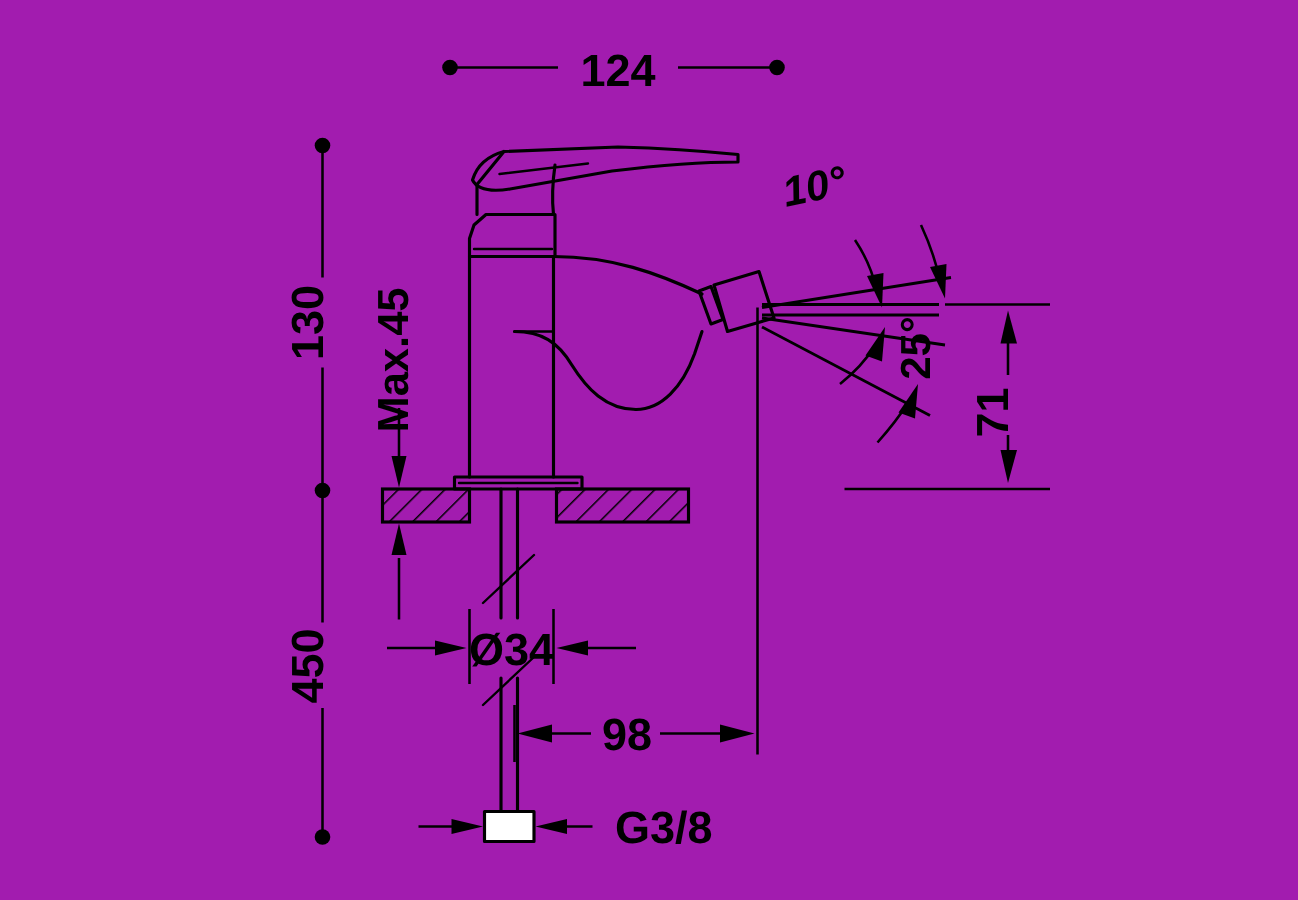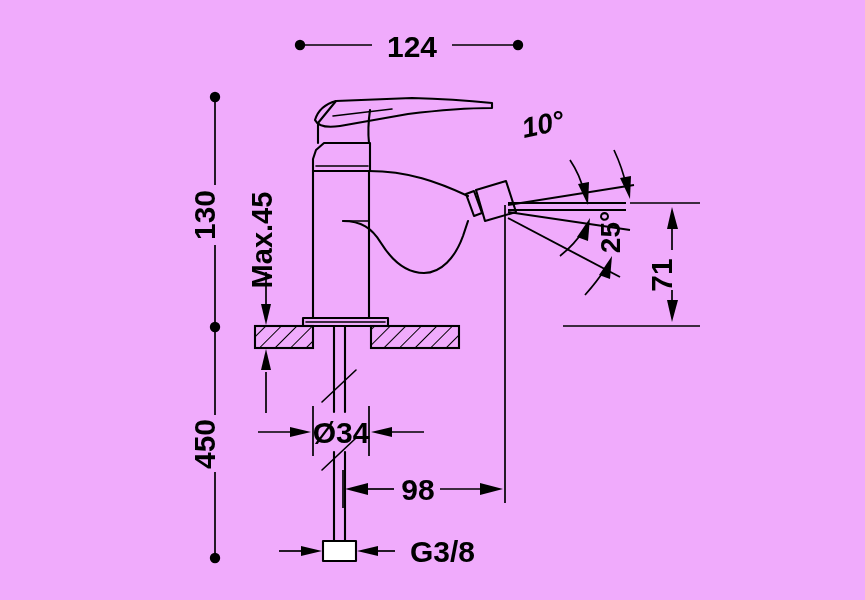--- a/index.html
+++ b/index.html
@@ -7,21 +7,21 @@
     padding: 0;
     background: #ffffff;
   }
   body {
     font-family: "Liberation Sans", sans-serif;
   }
   #drawing-root {
     position: relative;
     width: 865px;
     height: 600px;
-    background: #f0abfc;
+    background: #a21caf;
     overflow: hidden;
     text-align: center;
   }
   #drawing-svg {
     position: absolute;
     left: 0;
     top: 0;
     width: 865px;
     height: 600px;
     display: block;

